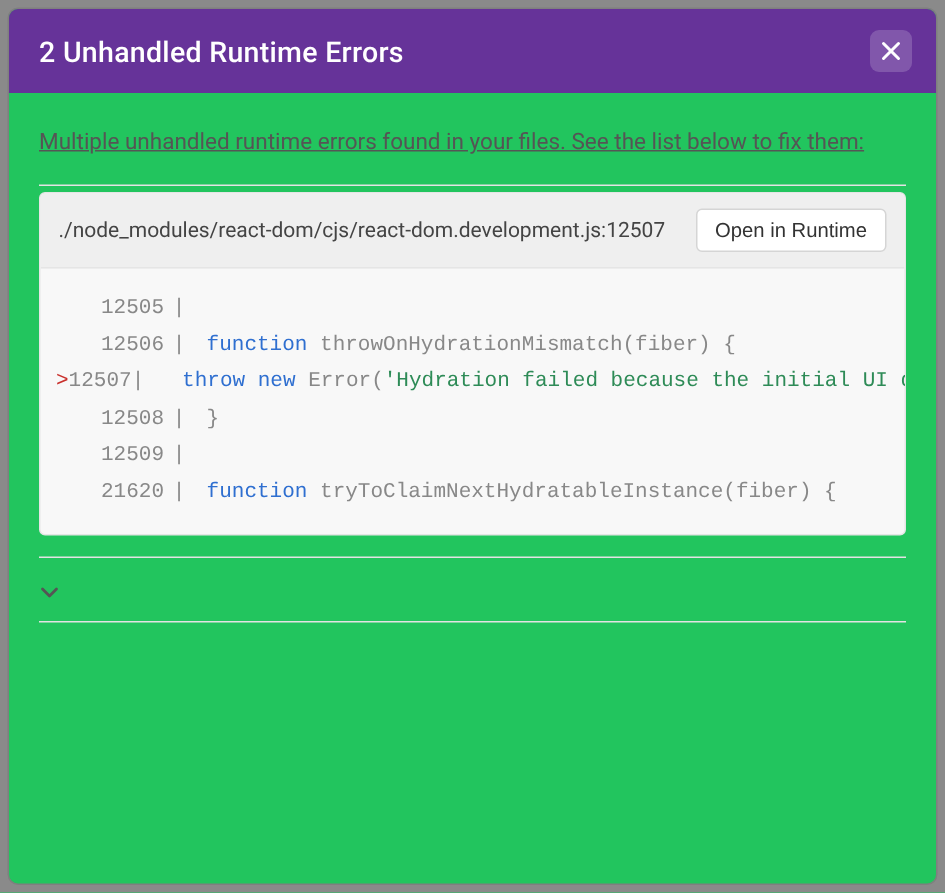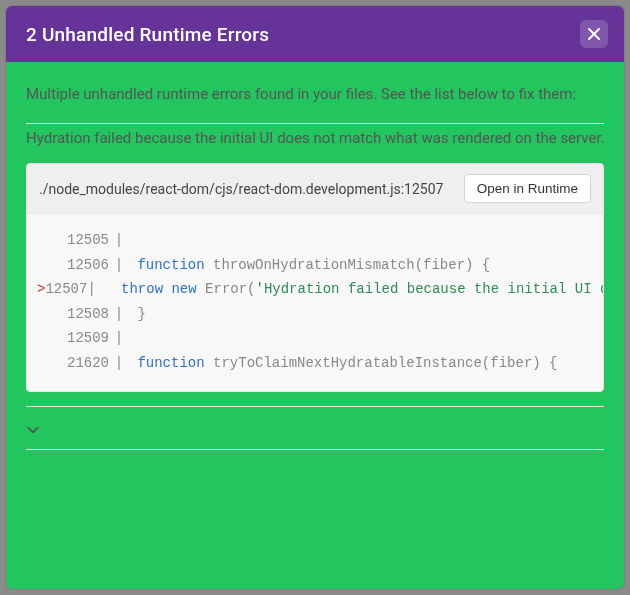--- a/index.html
+++ b/index.html
@@ -50,20 +50,21 @@
     padding: 0 20px 14px 20px;
     color: #333;
     display: flex;
     flex-direction: column;
   }
   .intro {
     color: #555;
     font-size: 15px;
     padding: 22px 0 18px 0;
     line-height: 1.4;
+    text-decoration: underline;
   }
   .accordion {
     border-top: 1px solid #e3e3e3;
   }
   .acc-item { border-bottom: 1px solid #e3e3e3; }
   .acc-head {
     display: flex;
     align-items: flex-start;
     justify-content: space-between;
     gap: 12px;
@@ -163,21 +164,20 @@
     </div>
   </div>
 
   <div class="body">
     <div class="intro">Multiple unhandled runtime errors found in your files. See the list below to fix them:</div>
 
     <div class="accordion">
 
       <div class="acc-item">
         <div class="acc-body">
-          <div class="err-msg">Hydration failed because the initial UI does not match what was rendered on the server.</div>
 
           <div class="code-card">
             <div class="code-top">
               <div class="file-path">./node_modules/react-dom/cjs/react-dom.development.js:12507</div>
               <button class="open-btn">Open in Runtime</button>
             </div>
             <div class="code-scroll">
               <div class="code-inner" id="code-inner-0">
                   <div class="code-line"><span class="gut-mark"> </span><span class="gut-num">12505</span><span class="gut-pipe">|</span><span> </span><span><span class="code-text"></span></span></div>
                   <div class="code-line"><span class="gut-mark"> </span><span class="gut-num">12506</span><span class="gut-pipe">|</span><span> </span><span><span class="kw">function</span><span class="code-text"> throwOnHydrationMismatch(fiber) {</span></span></div>

